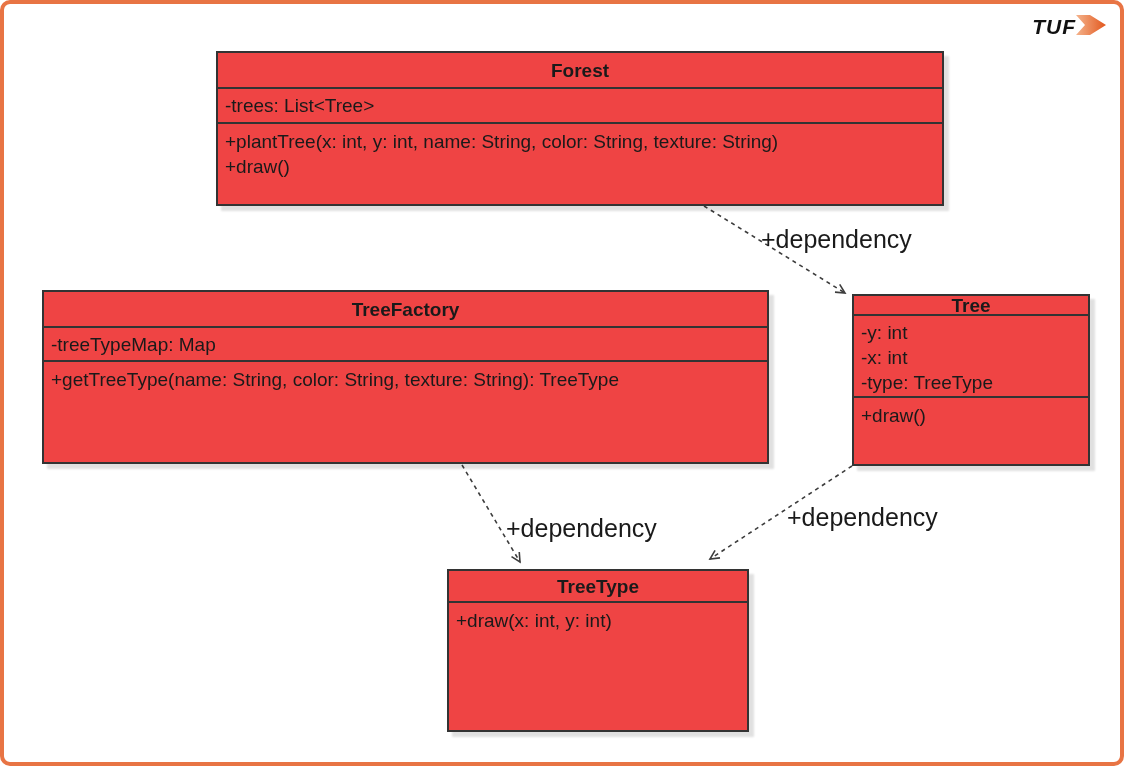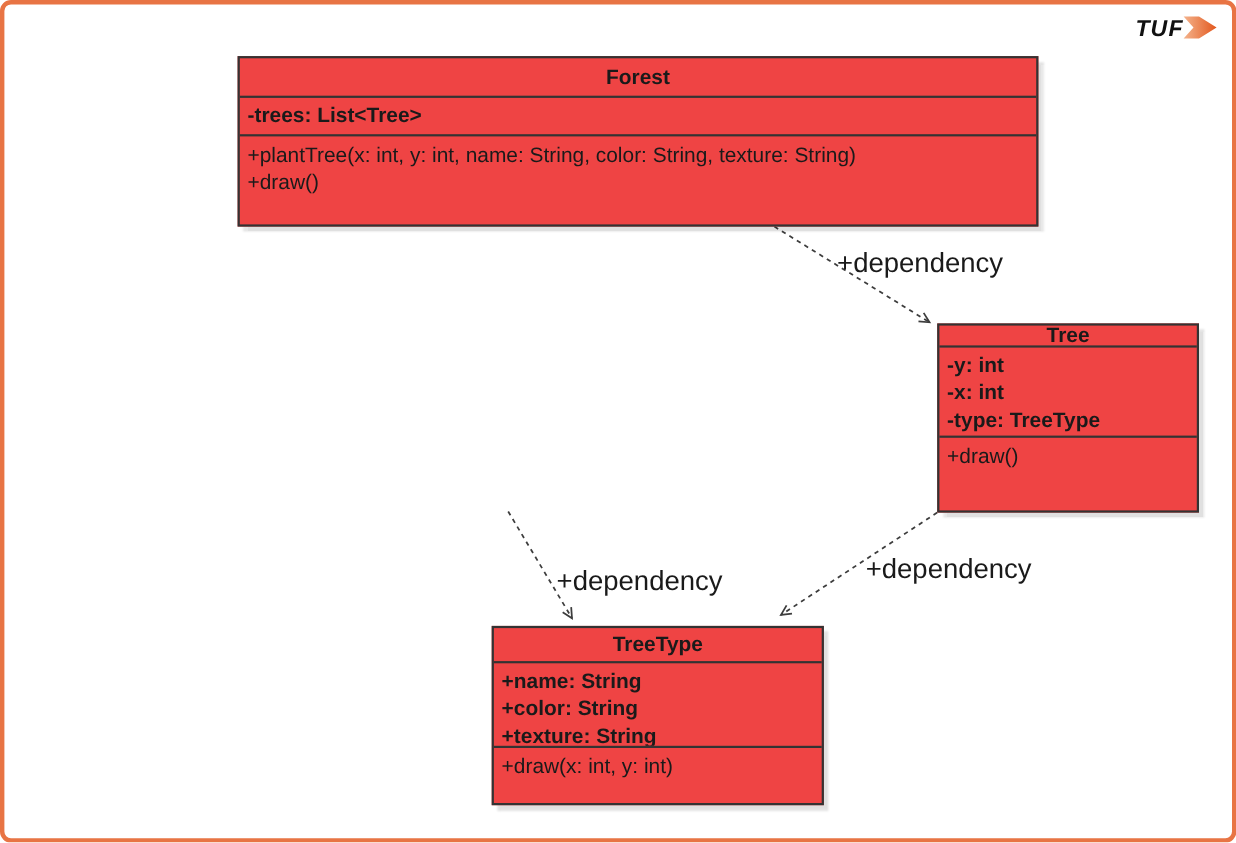--- a/index.html
+++ b/index.html
@@ -39,21 +39,20 @@
     border-bottom: 2px solid #333333;
     box-sizing: border-box;
     flex: 0 0 auto;
   }
   .uml-attrs {
     border-bottom: 2px solid #333333;
     box-sizing: border-box;
     padding: 4px 7px 4px 7px;
     flex: 0 0 auto;
     overflow: hidden;
-    font-weight: bold;
   }
   .uml-methods {
     flex: 1 1 auto;
     padding: 5px 7px 0 7px;
     overflow: hidden;
   }
   .uml-line { white-space: nowrap; }
 
   
   #class-forest   { left: 212px; top: 47px;  width: 728px; height: 155px; }
@@ -135,40 +134,44 @@
     <div class="uml-title">Forest</div>
     <div class="uml-attrs">
       <div class="uml-line">-trees: List&lt;Tree&gt;</div>
     </div>
     <div class="uml-methods">
       <div class="uml-line">+plantTree(x: int, y: int, name: String, color: String, texture: String)</div>
       <div class="uml-line">+draw()</div>
     </div>
   </div>
 
+  <div class="uml-class" id="class-factory">
+    <div class="uml-title">TreeFactory</div>
+    <div class="uml-attrs">
+      <div class="uml-line">-treeTypeMap: Map</div>
+    </div>
+    <div class="uml-methods">
+      <div class="uml-line">+getTreeType(name: String, color: String, texture: String): TreeType</div>
+    </div>
+  </div>
 
   <div class="uml-class" id="class-tree">
     <div class="uml-title">Tree</div>
     <div class="uml-attrs">
       <div class="uml-line">-y: int</div>
       <div class="uml-line">-x: int</div>
       <div class="uml-line">-type: TreeType</div>
     </div>
     <div class="uml-methods">
       <div class="uml-line">+draw()</div>
     </div>
   </div>
 
   <div class="uml-class" id="class-treetype">
     <div class="uml-title">TreeType</div>
-    <div class="uml-attrs">
-      <div class="uml-line">+name: String</div>
-      <div class="uml-line">+color: String</div>
-      <div class="uml-line">+texture: String</div>
-    </div>
     <div class="uml-methods">
       <div class="uml-line">+draw(x: int, y: int)</div>
     </div>
   </div>
 
   <div class="logo">
     <span class="logo-text">TUF</span>
     <svg class="logo-arrow" width="34" height="26" viewBox="0 0 34 26">
       <defs>
         <linearGradient id="tufGrad" x1="0" y1="0" x2="1" y2="0">

